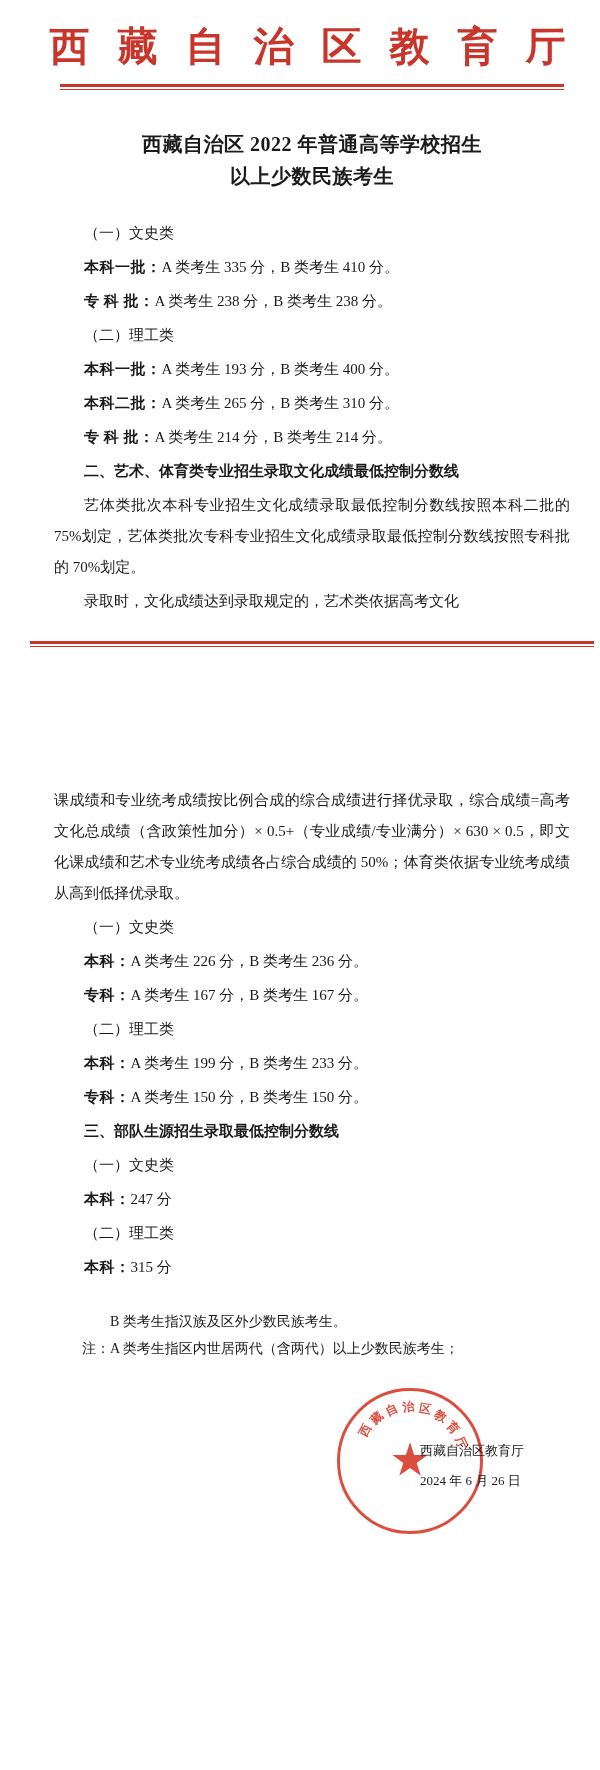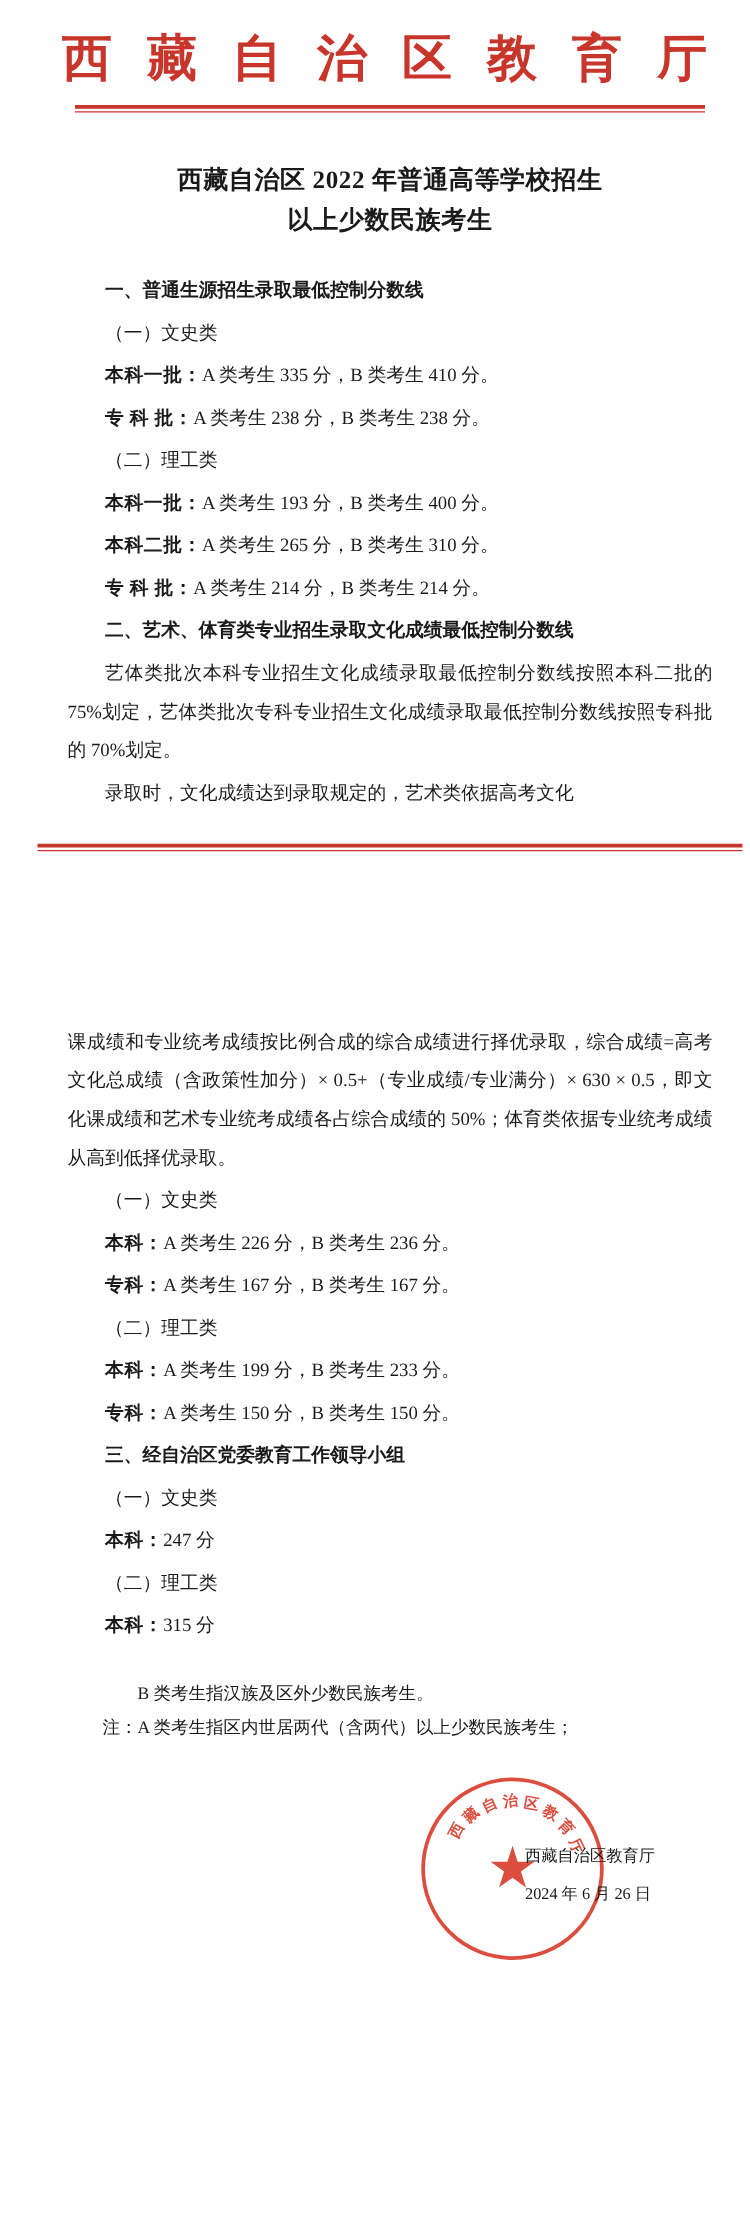--- a/index.html
+++ b/index.html
@@ -181,21 +181,20 @@
   </div>
 
   <div class="doc">
 
     <div class="doc-title">
       <div>西藏自治区 2022 年普通高等学校招生</div>
       <div>以上少数民族考生</div>
     </div>
 
 
-    <div class="sec-head">一、普通生源招生录取最低控制分数线</div>
 
     <div class="sub-head">（一）文史类</div>
     <div class="score-line">
       <span class="lbl">本科一批：</span><span class="val">A 类考生 335 分，B 类考生 410 分。</span>
     </div>
     <div class="score-line">
       <span class="lbl">专 科 批：</span><span class="val">A 类考生 238 分，B 类考生 238 分。</span>
     </div>
 
     <div class="sub-head">（二）理工类</div>
@@ -231,21 +230,21 @@
     </div>
 
     <div class="sub-head">（二）理工类</div>
     <div class="score-line">
       <span class="lbl">本科：</span><span class="val">A 类考生 199 分，B 类考生 233 分。</span>
     </div>
     <div class="score-line">
       <span class="lbl">专科：</span><span class="val">A 类考生 150 分，B 类考生 150 分。</span>
     </div>
 
-    <div class="sec-head">三、经自治区党委教育工作领导小组</div>
+    <div class="sec-head">三、部队生源招生录取最低控制分数线</div>
     <div class="sub-head">（一）文史类</div>
     <div class="score-line">
       <span class="lbl">本科：</span><span class="val">247 分</span>
     </div>
     <div class="sub-head">（二）理工类</div>
     <div class="score-line">
       <span class="lbl">本科：</span><span class="val">315 分</span>
     </div>
 
     <div style="height:22px"></div>

